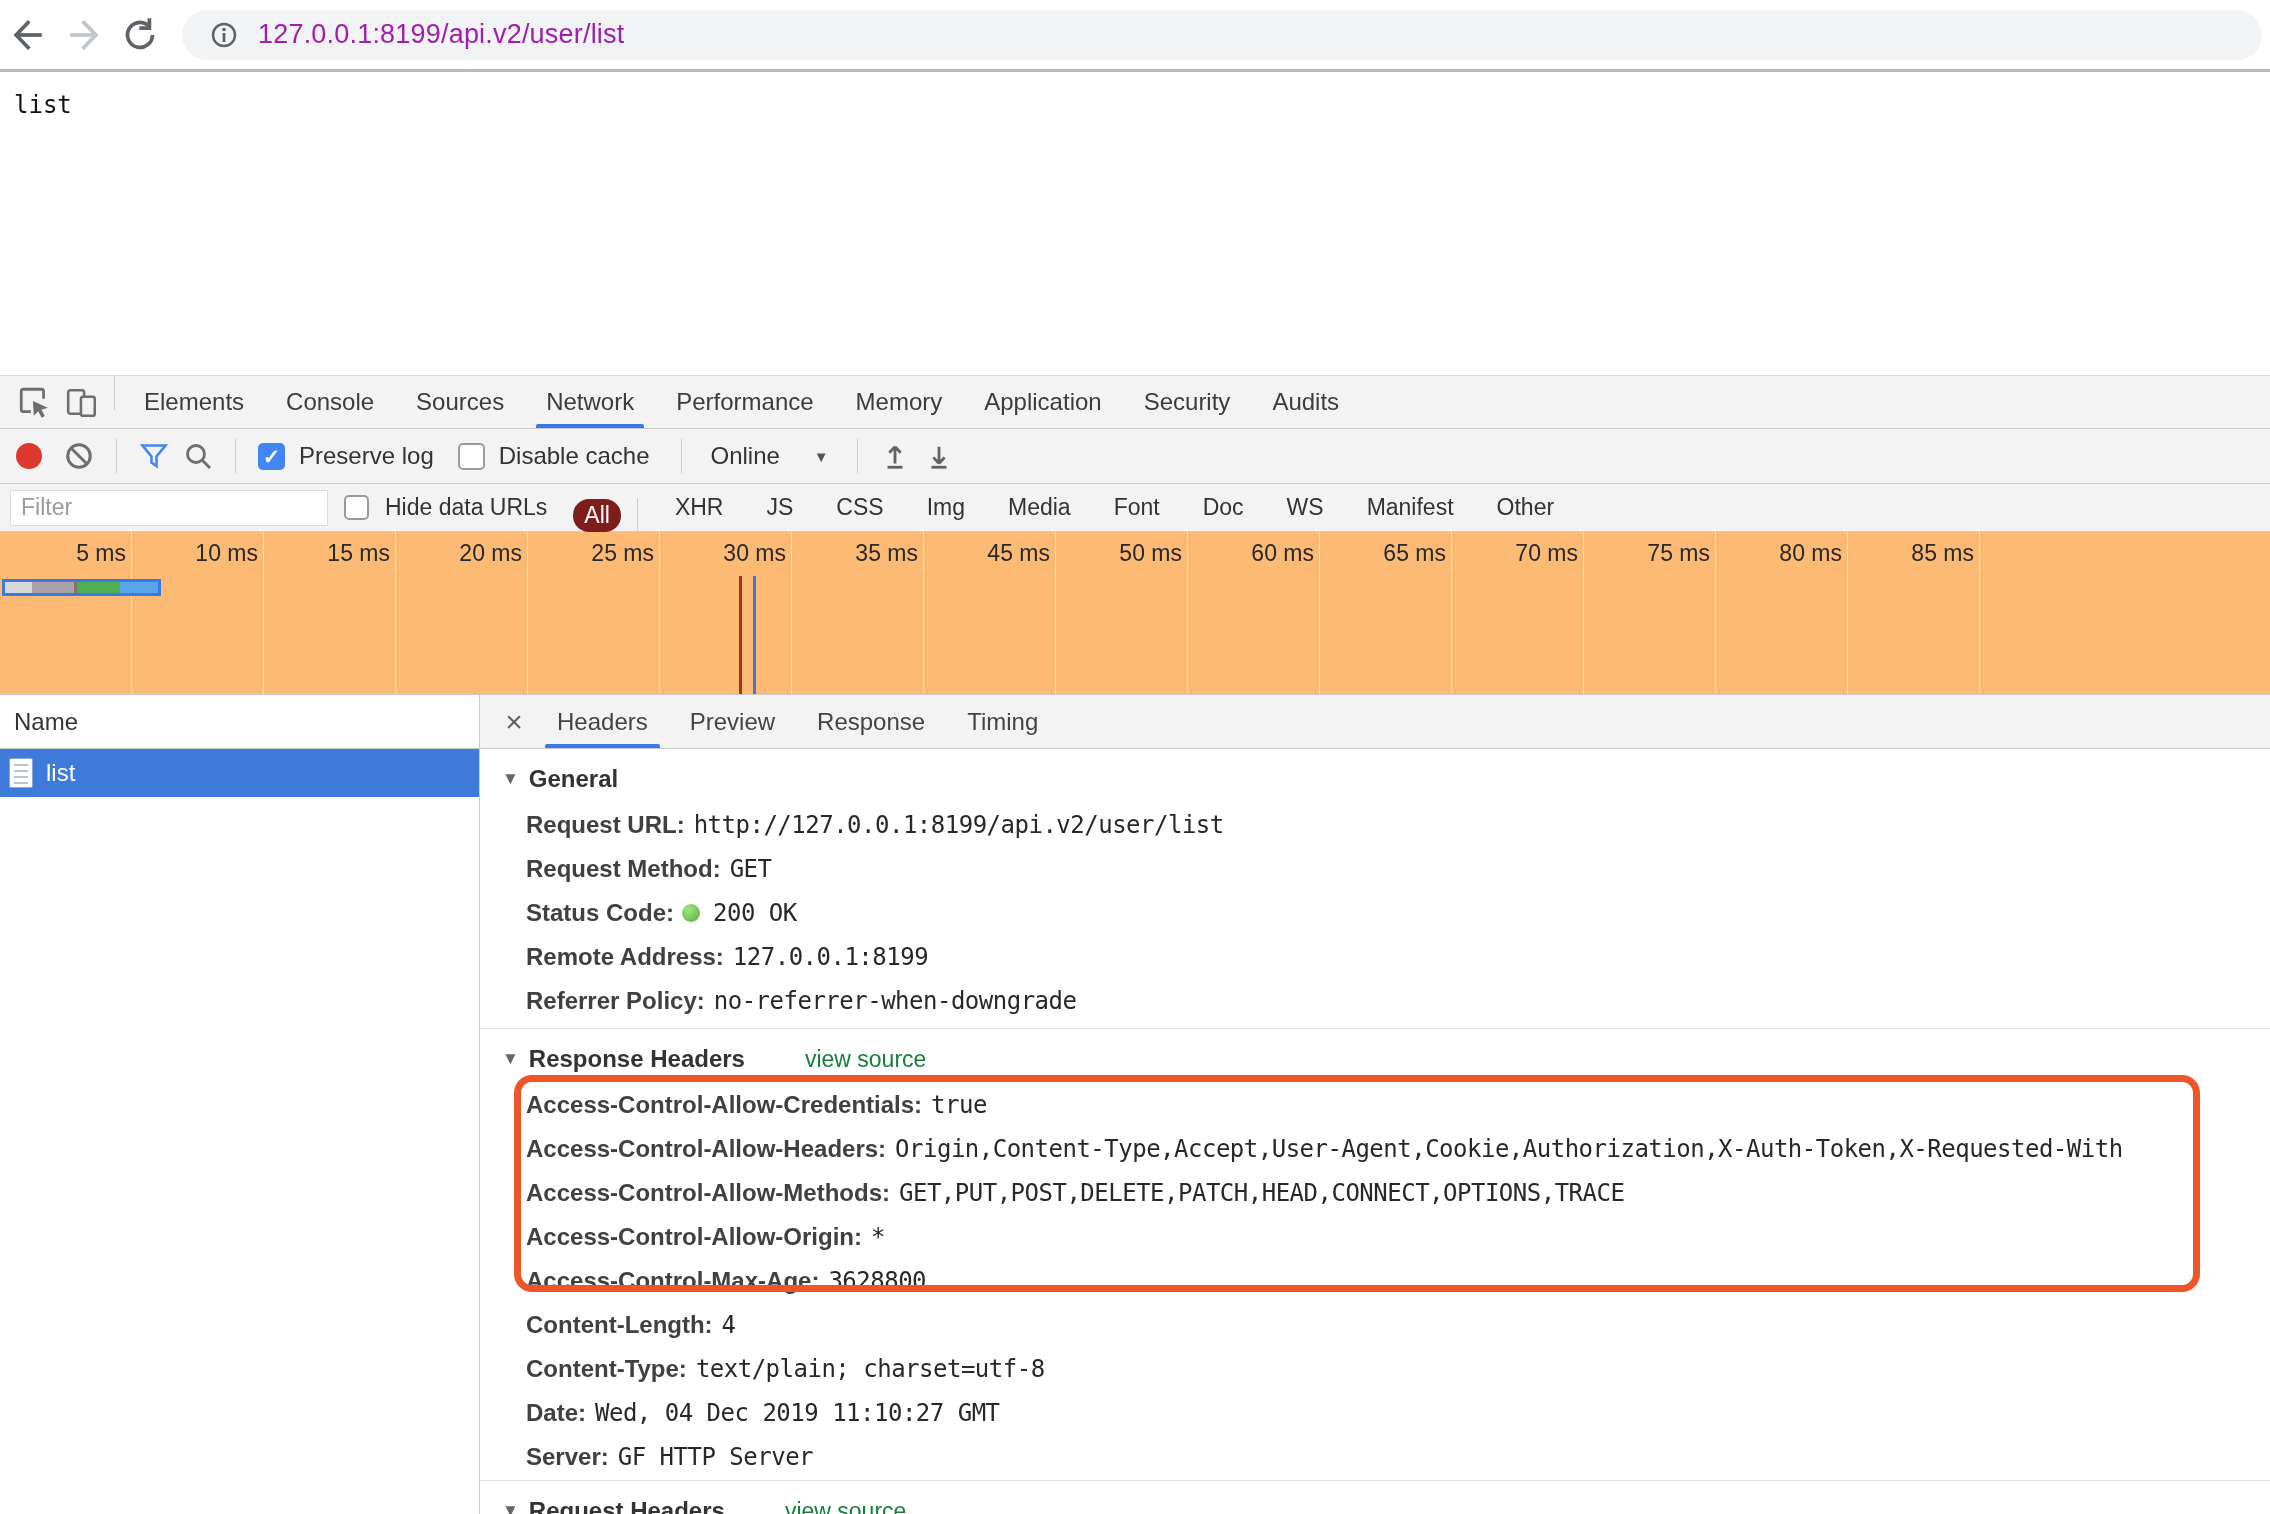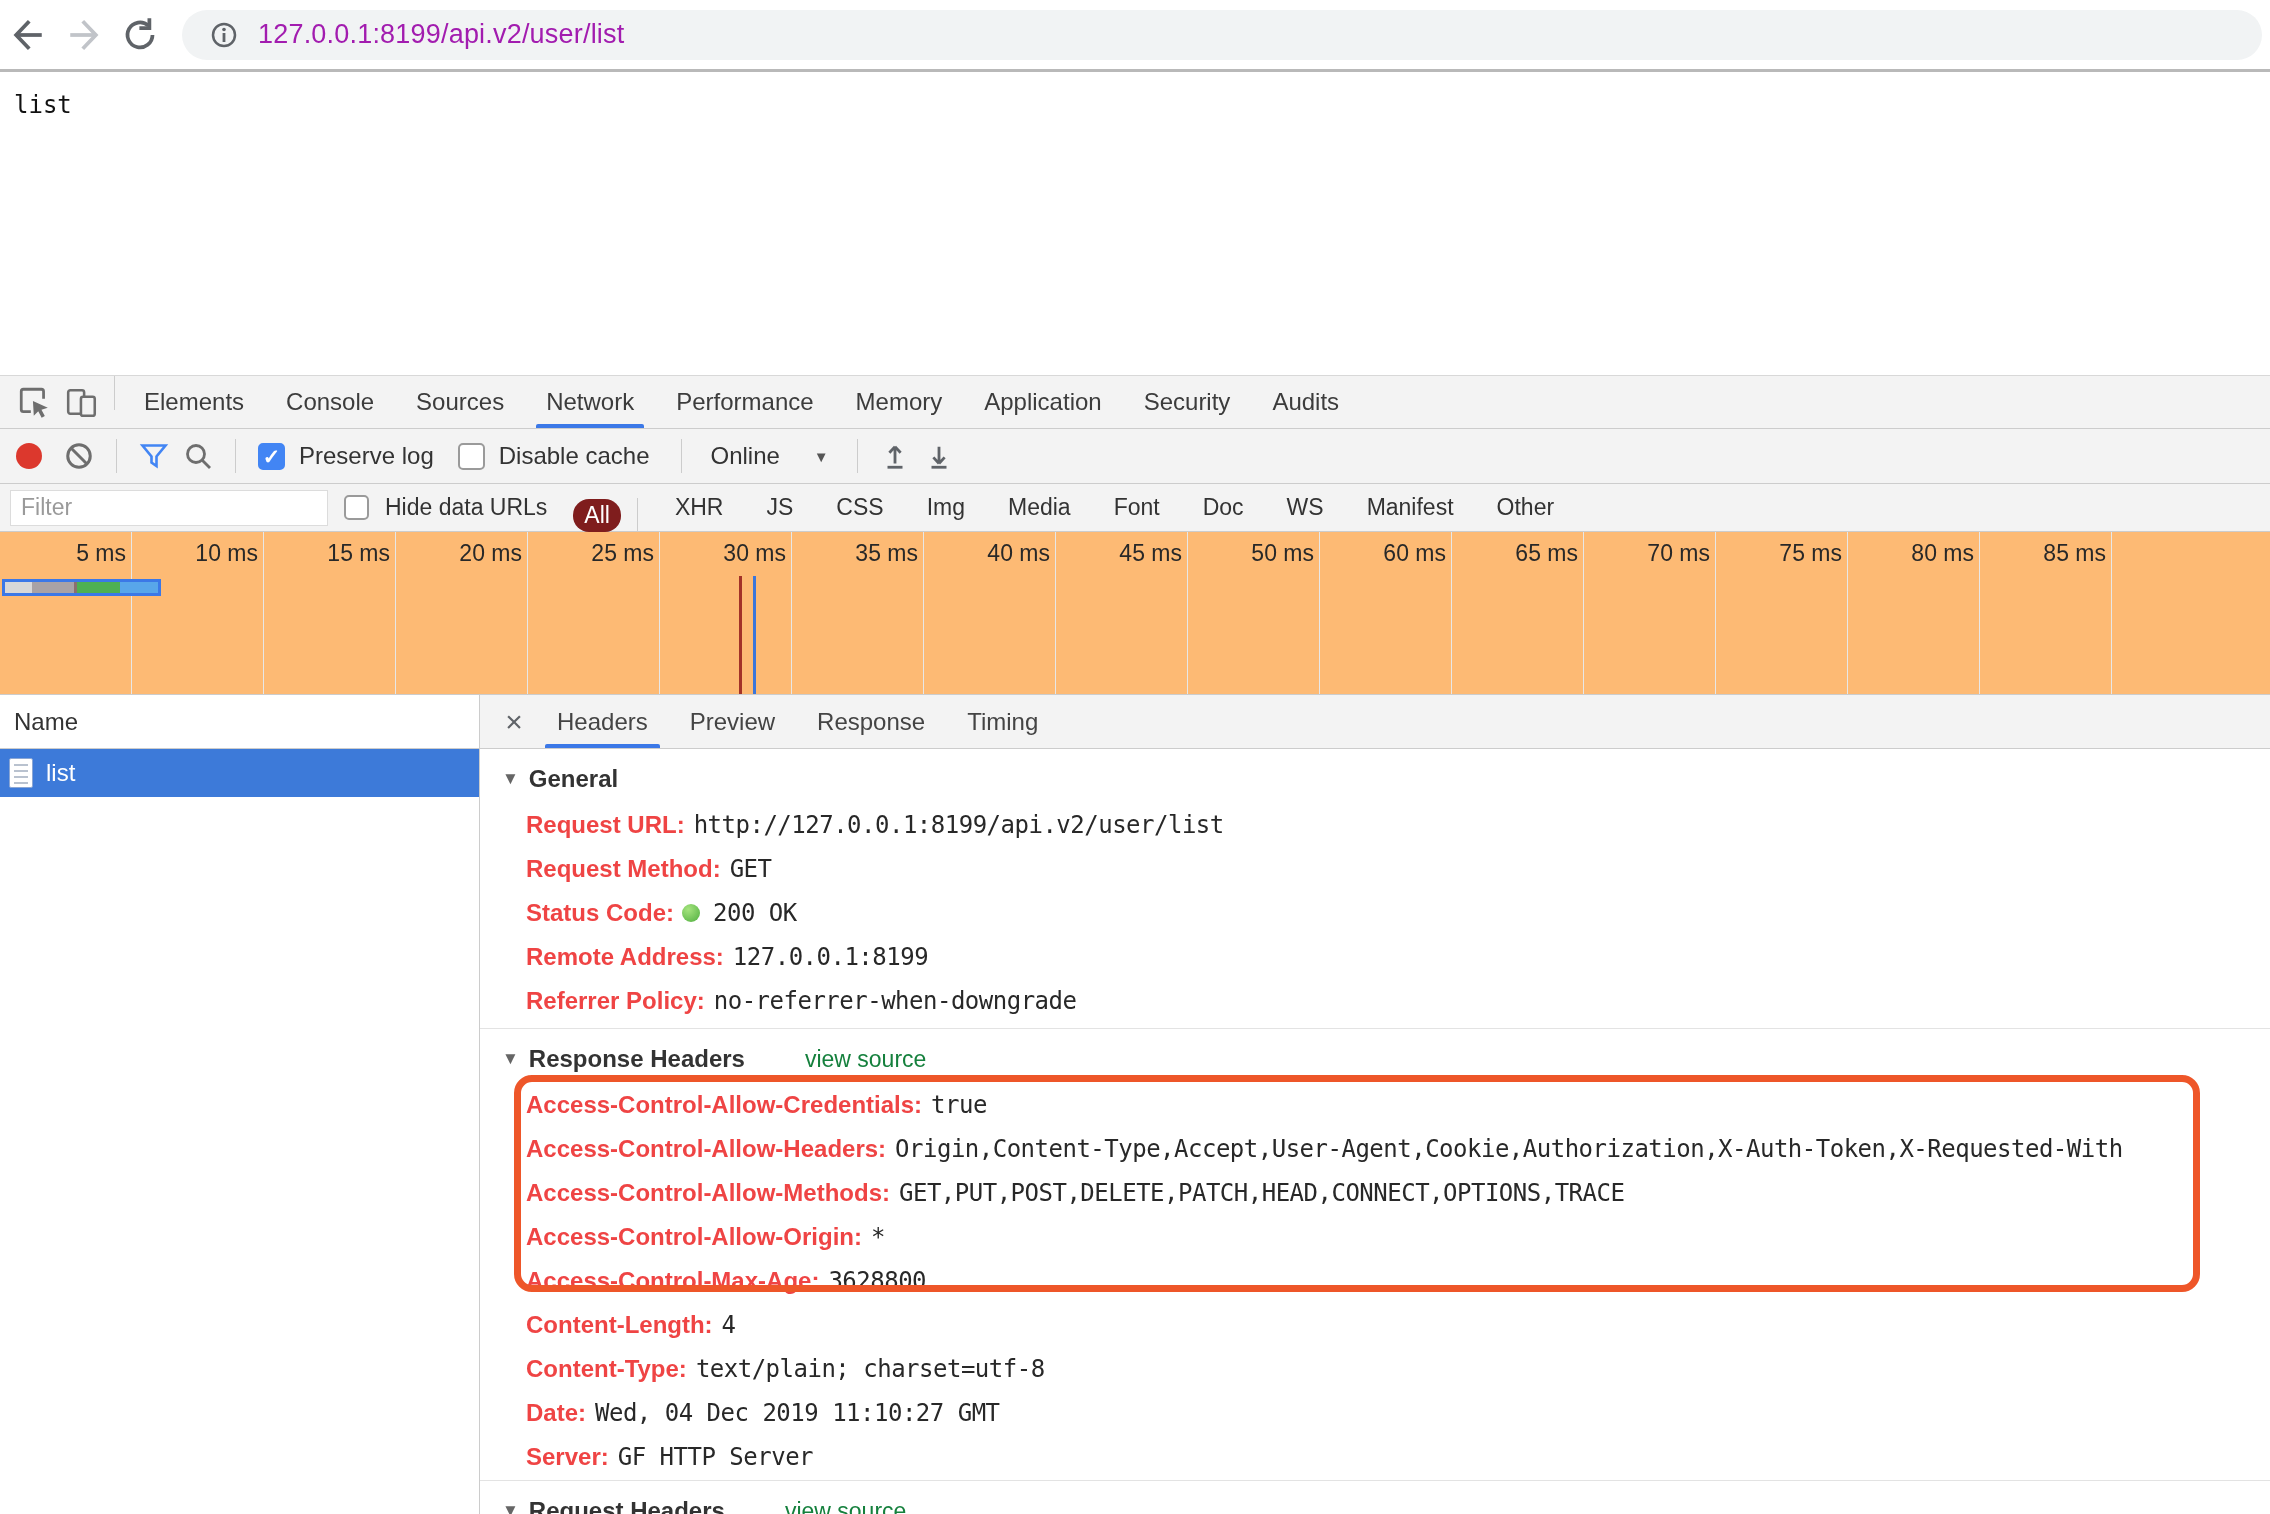--- a/index.html
+++ b/index.html
@@ -84,21 +84,21 @@
   .detail-tab .underline { position:absolute; left:9px; right:9px; bottom:0; height:4px;
     background:#3b78e7; border-radius:2px 2px 0 0; }
   .detail-body { flex:1; background:#fff; position:relative; overflow:hidden; }
   .section { border-bottom:1px solid #e3e3e3; }
   .section-hdr { display:flex; align-items:center; padding:14px 0 0 22px; height:46px; }
   .disclosure { color:#666; font-size:17px; margin-right:10px; }
   .section-title { font-weight:bold; color:#333; }
   .view-source { font-weight:normal; color:#15803d; margin-left:60px; font-size:23px; }
   .kv-rows { padding:8px 0 10px 46px; }
   .kv { line-height:43px; white-space:nowrap; }
-  .kv .k { font-weight:bold; color:#ef4444; }
+  .kv .k { font-weight:bold; color:#404040; }
   .kv .v { font-family:"DejaVu Sans Mono", monospace; color:#282828; margin-left:9px;
     letter-spacing:-0.5px; }
   .status-dot { display:inline-block; width:18px; height:18px; border-radius:50%; margin:0 4px 0 8px;
     background:radial-gradient(circle at 35% 30%, #a5e47e, #4fae3f); vertical-align:-1px; }
   .sec-general { height:280px; }
   .sec-response { height:452px; }
   .annotation-box { position:absolute; left:34px; top:326px; width:1686px; height:217px;
     border:7px solid #ee5629; border-radius:18px; pointer-events:none; background:transparent; }
   svg { display:block; }
 </style>
@@ -261,21 +261,20 @@
     <div class="dt-timeline">
       <div class="ruler">
 
       <div class="ruler-cell">5 ms</div>
           <div class="ruler-cell">10 ms</div>
           <div class="ruler-cell">15 ms</div>
           <div class="ruler-cell">20 ms</div>
           <div class="ruler-cell">25 ms</div>
           <div class="ruler-cell">30 ms</div>
           <div class="ruler-cell">35 ms</div>
-          <div class="ruler-cell">40 ms</div>
           <div class="ruler-cell">45 ms</div>
           <div class="ruler-cell">50 ms</div>
           <div class="ruler-cell">60 ms</div>
           <div class="ruler-cell">65 ms</div>
           <div class="ruler-cell">70 ms</div>
           <div class="ruler-cell">75 ms</div>
           <div class="ruler-cell">80 ms</div>
           <div class="ruler-cell">85 ms</div>
         </div>
       <div class="request-bar">

